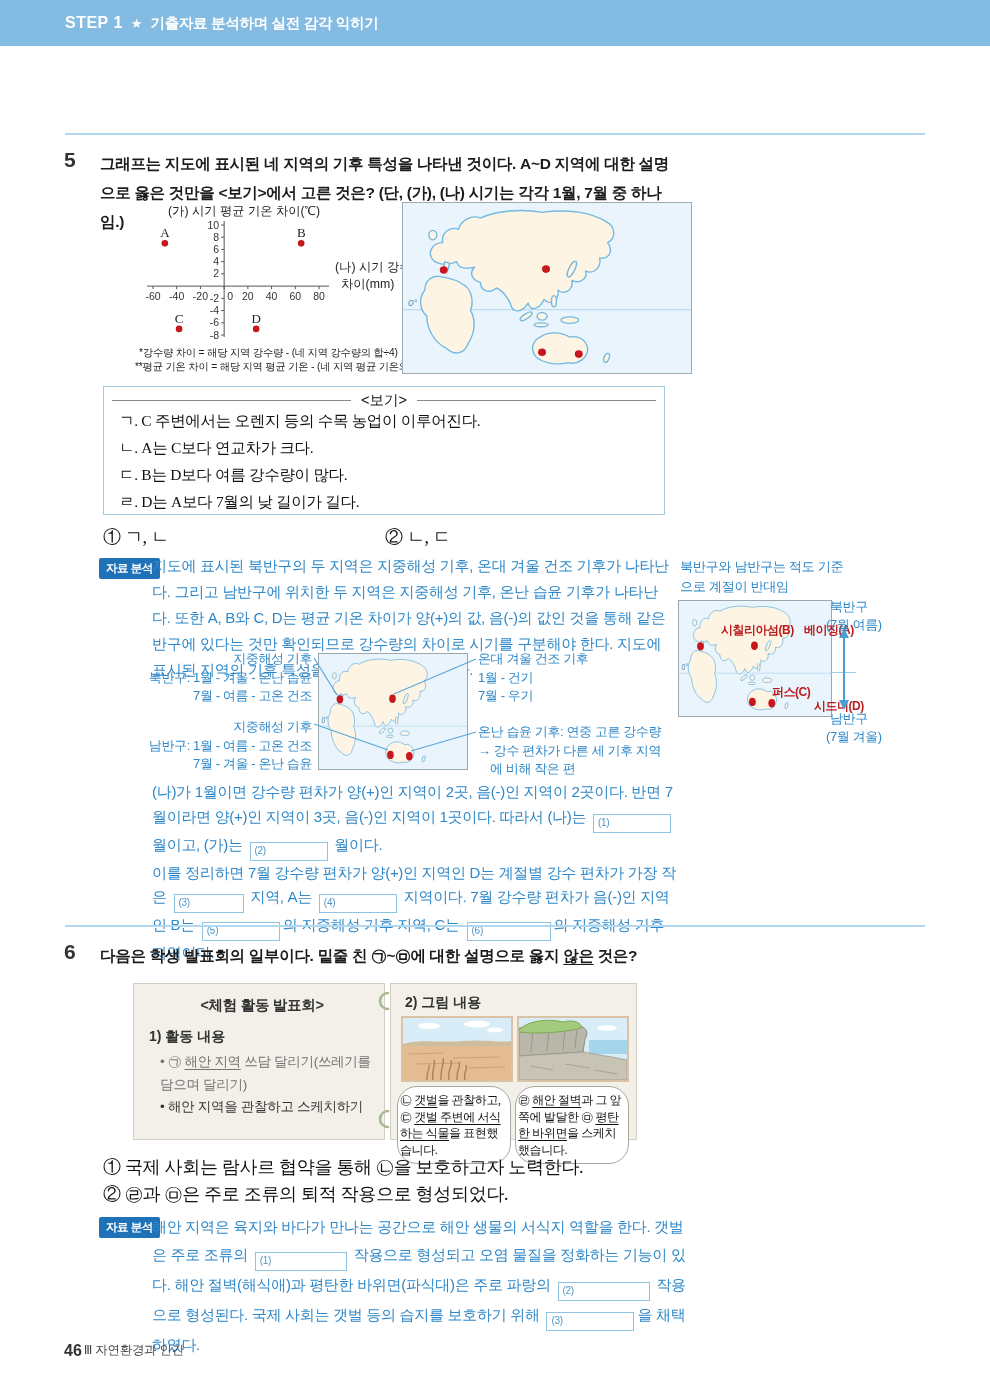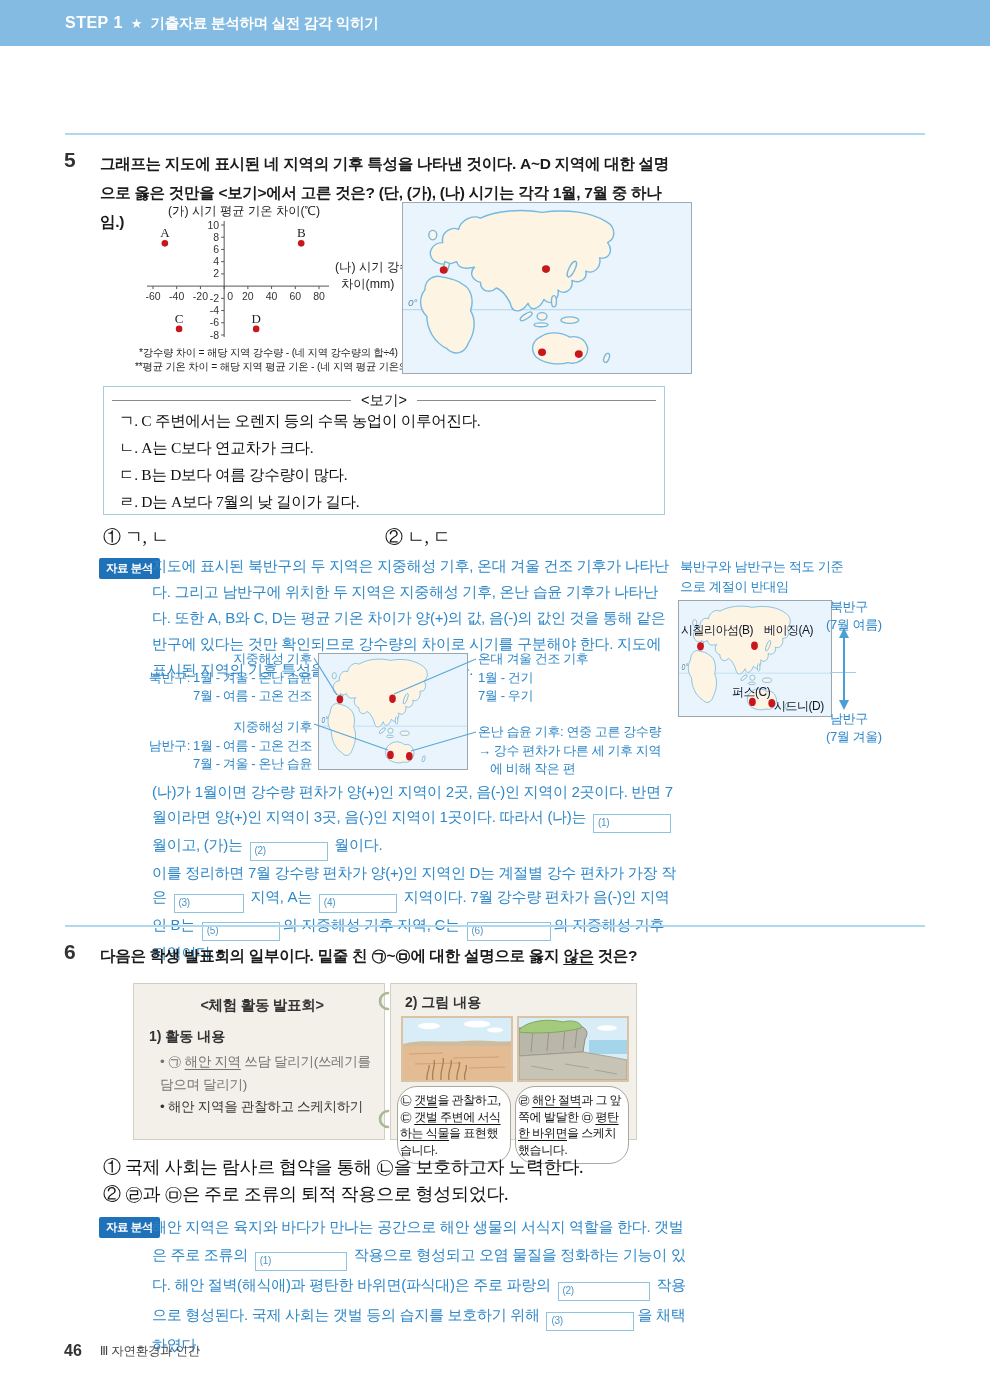--- a/index.html
+++ b/index.html
@@ -29,27 +29,27 @@
   .bogi-line{flex:1;height:1px;background:#8a8a8a;}
   .bogi-title{padding:0 10px;font-size:14.5px;font-family:Liberation Sans, sans-serif;color:#111;}
   .bogi-item{position:absolute;left:15px;font-size:15.5px;line-height:27px;font-family:"Liberation Serif",serif;color:#111;letter-spacing:-.3px;}
   .choice{position:absolute;font-size:18px;font-family:"Liberation Serif",serif;color:#111;letter-spacing:-.3px;}
   
   .badge{position:absolute;background:#1f71b8;color:#fff;font-size:11.5px;font-weight:600;padding:3px 7px;border-radius:2px;letter-spacing:-.5px;}
   .apara{position:absolute;font-size:15px;font-weight:500;line-height:26px;color:#2d87c8;letter-spacing:-.3px;}
   .ann{position:absolute;font-size:13px;line-height:18.5px;color:#2d87c8;font-weight:500;letter-spacing:-.4px;white-space:nowrap;}
   .blank{display:inline-block;box-sizing:border-box;height:19px;background:#fff;border:1px solid #8ec3e2;
          vertical-align:-4px;margin:0 3px;font-size:10px;color:#4e94c4;padding:1px 4px;line-height:14px;}
-  .sidefig-label{position:absolute;font-size:12px;font-weight:400;color:#0f172a;white-space:nowrap;letter-spacing:-.5px;}
+  .sidefig-label{position:absolute;font-size:12px;font-weight:700;color:#b91c1c;white-space:nowrap;letter-spacing:-.5px;margin-left:40px;}
   
   .panel{position:absolute;background:#f2f0e8;border:1px solid #d2cfc2;box-sizing:border-box;}
   .card{position:absolute;border:2px solid #d9c3a4;background:#fff;box-sizing:border-box;}
   .caption{position:absolute;background:#fff;border:1.5px solid #a8a89e;border-radius:20px;box-sizing:border-box;
            font-size:12px;line-height:16.5px;font-family:"Liberation Serif",serif;color:#111;padding:5px 2px;letter-spacing:-.4px;}
-  .footer{position:absolute;left:64px;top:1342px;display:flex;align-items:center;gap:18px;}
+  .footer{position:absolute;left:64px;top:1342px;display:flex;align-items:flex-start;gap:2px;}
   .fnum{font-size:16px;font-weight:700;color:#333;}
   .fchap{font-size:12.5px;color:#444;letter-spacing:-.3px;}
 </style>
 </head>
 <body>
 
 <svg width="0" height="0" style="position:absolute" aria-hidden="true">
   <defs>
     <g id="world-sym">
       <rect width="290" height="180" fill="#eaf4fc"></rect>

